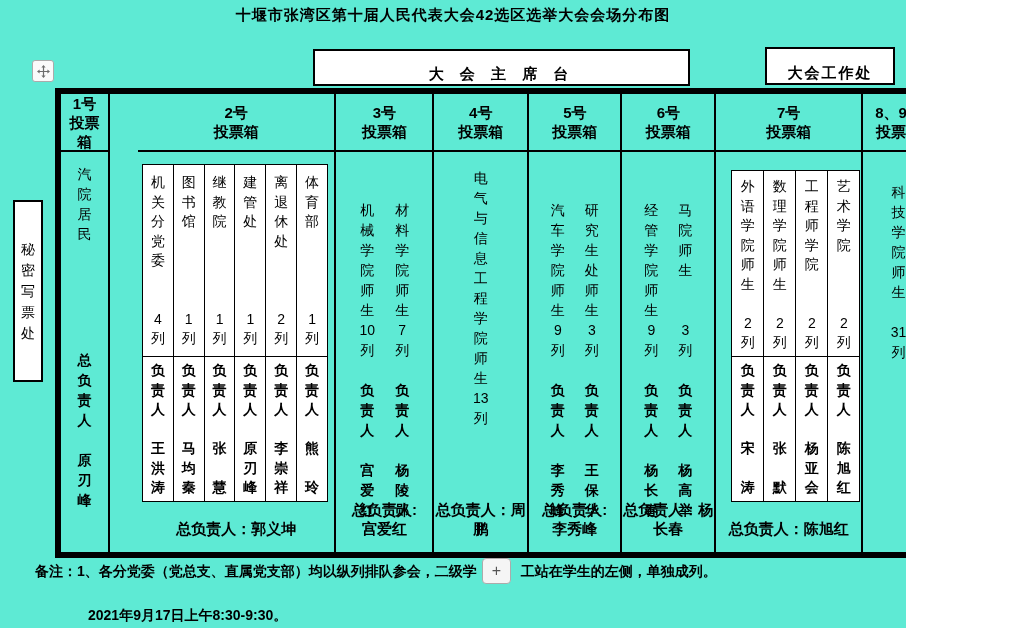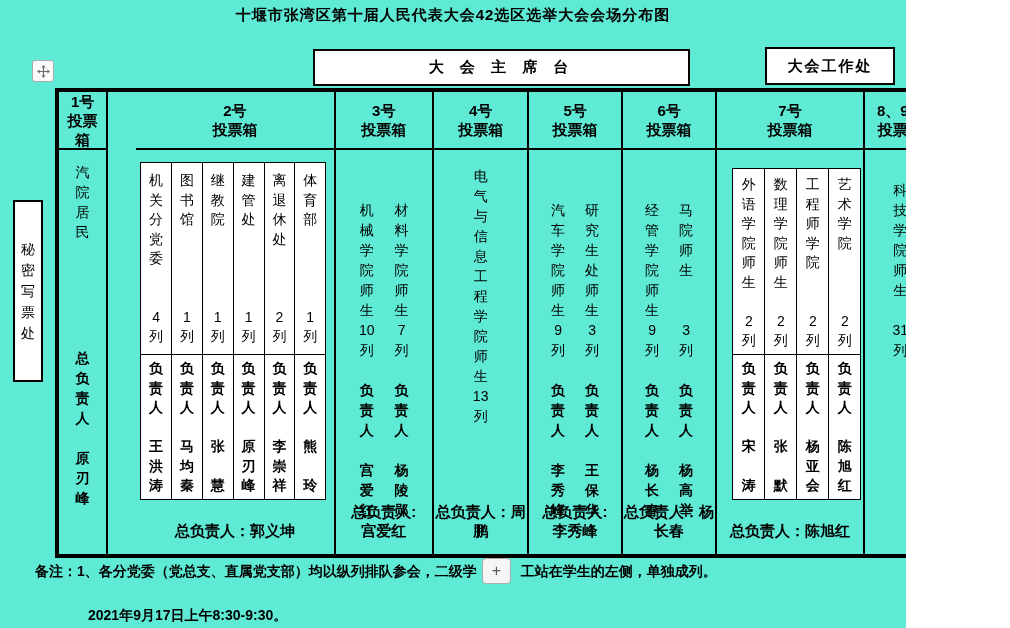--- a/index.html
+++ b/index.html
@@ -5,21 +5,21 @@
   * { box-sizing: border-box; margin: 0; padding: 0; }
   html,body { background:#fff; }
   #stage {
     position: relative; width: 906px; height: 628px; background: #5eead4;
     font-family: "Liberation Sans", sans-serif; color: #000; overflow: hidden;
   }
   .title {
     position: absolute; top: 6px; left: 0; width: 100%; text-align: center;
     font-size: 15px; font-weight: bold; letter-spacing: 1px;
   }
-  .box { position: absolute; border: 2px solid #000; display: flex; align-items: center; justify-content: center;
+  .box { position: absolute; border: 2px solid #000; display: flex; align-items: flex-end; justify-content: center;
          font-size: 15px; font-weight: bold; background:#fff; }
   .podium { left: 313px; top: 49px; width: 377px; height: 37px; letter-spacing: 6px; }
   .office { left: 765px; top: 47px; width: 130px; height: 38px; letter-spacing: 2px; }
 
   .handle {
     position: absolute; border: 1px solid #ababab; border-radius: 3px; background: #fafafa;
     display: flex; align-items: center; justify-content: center; cursor: pointer;
   }
   .move-handle { left: 32px; top: 60px; width: 22px; height: 22px; }
   .right-plus { left: 945px; top: 302px; width: 17px; height: 40px; border-radius: 5px; background:#f1f1f1; font-size: 14px; color:#333; }
@@ -29,21 +29,21 @@
   .resize-handle .se { position:absolute; bottom:0px; right:2px; font-size:9px; color:#666; line-height:9px;}
 
   .secret { position: absolute; border: 2px solid #000; display: flex; align-items: center; justify-content: center; background:#fff; }
   .secret-left  { left: 13px;  top: 200px; width: 30px; height: 182px; }
   .secret-right { left: 962px; top: 212px; width: 34px; height: 184px; }
   .secret .lines { line-height: 21px; }
 
   .lines { white-space: pre-line; text-align: center; font-size: 14px; line-height: 20px; }
   .bold { font-weight: bold; }
 
-  .btable { position: absolute; left: 55px; top: 88px; width: 885px; height: 470px; border: 4px solid #000000; display: flex; }
+  .btable { position: absolute; left: 55px; top: 88px; width: 885px; height: 470px; border: 6px solid #000000; display: flex; }
   .col { display: flex; flex-direction: column; border-right: 2px solid #000; position: relative; }
   .col:last-child { border-right: none; }
   .c1 { width: 51px; } .c2 { width: 207px; margin-left: 28px; } .c3 { width: 102px; } .c4 { width: 99px; }
   .c5 { width: 97px; } .c6 { width: 98px; } .c7 { width: 153px; } .c8 { width: 74px; }
   .chead {
     height: 58px; border-bottom: 2px solid #000; display: flex; align-items: center; justify-content: center;
     font-weight: bold; font-size: 15px; line-height: 19px; text-align: center; white-space: pre-line;
   }
   .cbody { flex: 1; position: relative; display: flex; flex-direction: column; align-items: center; }
   .pair-body { flex-direction: row; justify-content: center; gap: 20px; padding-top: 16px; }

